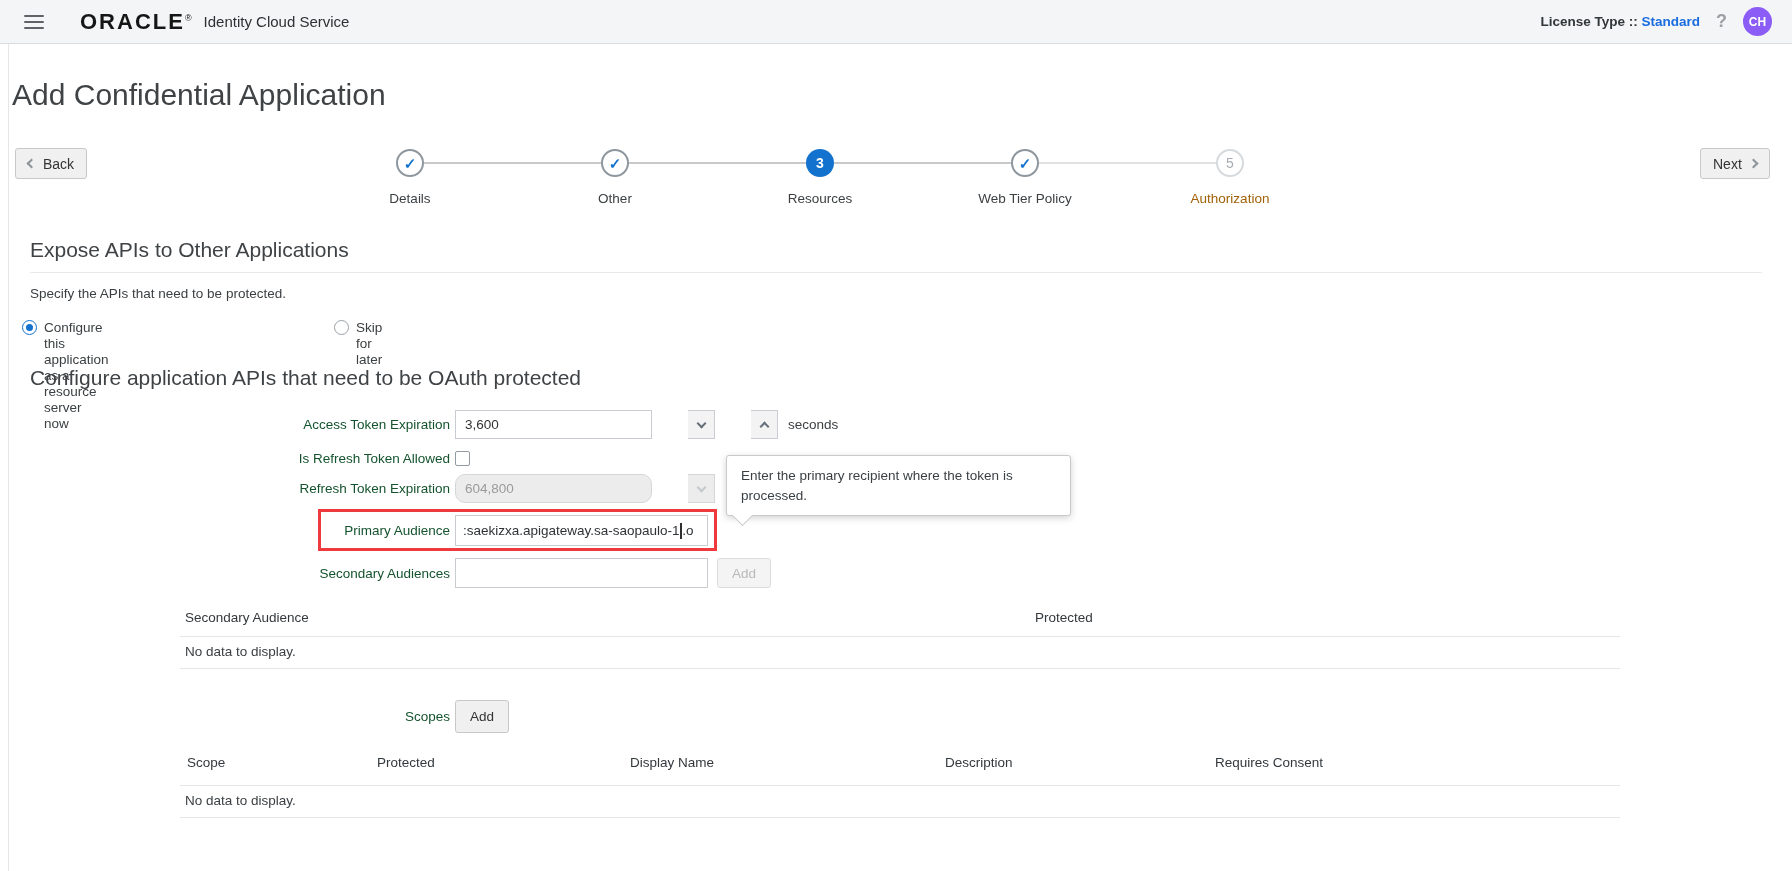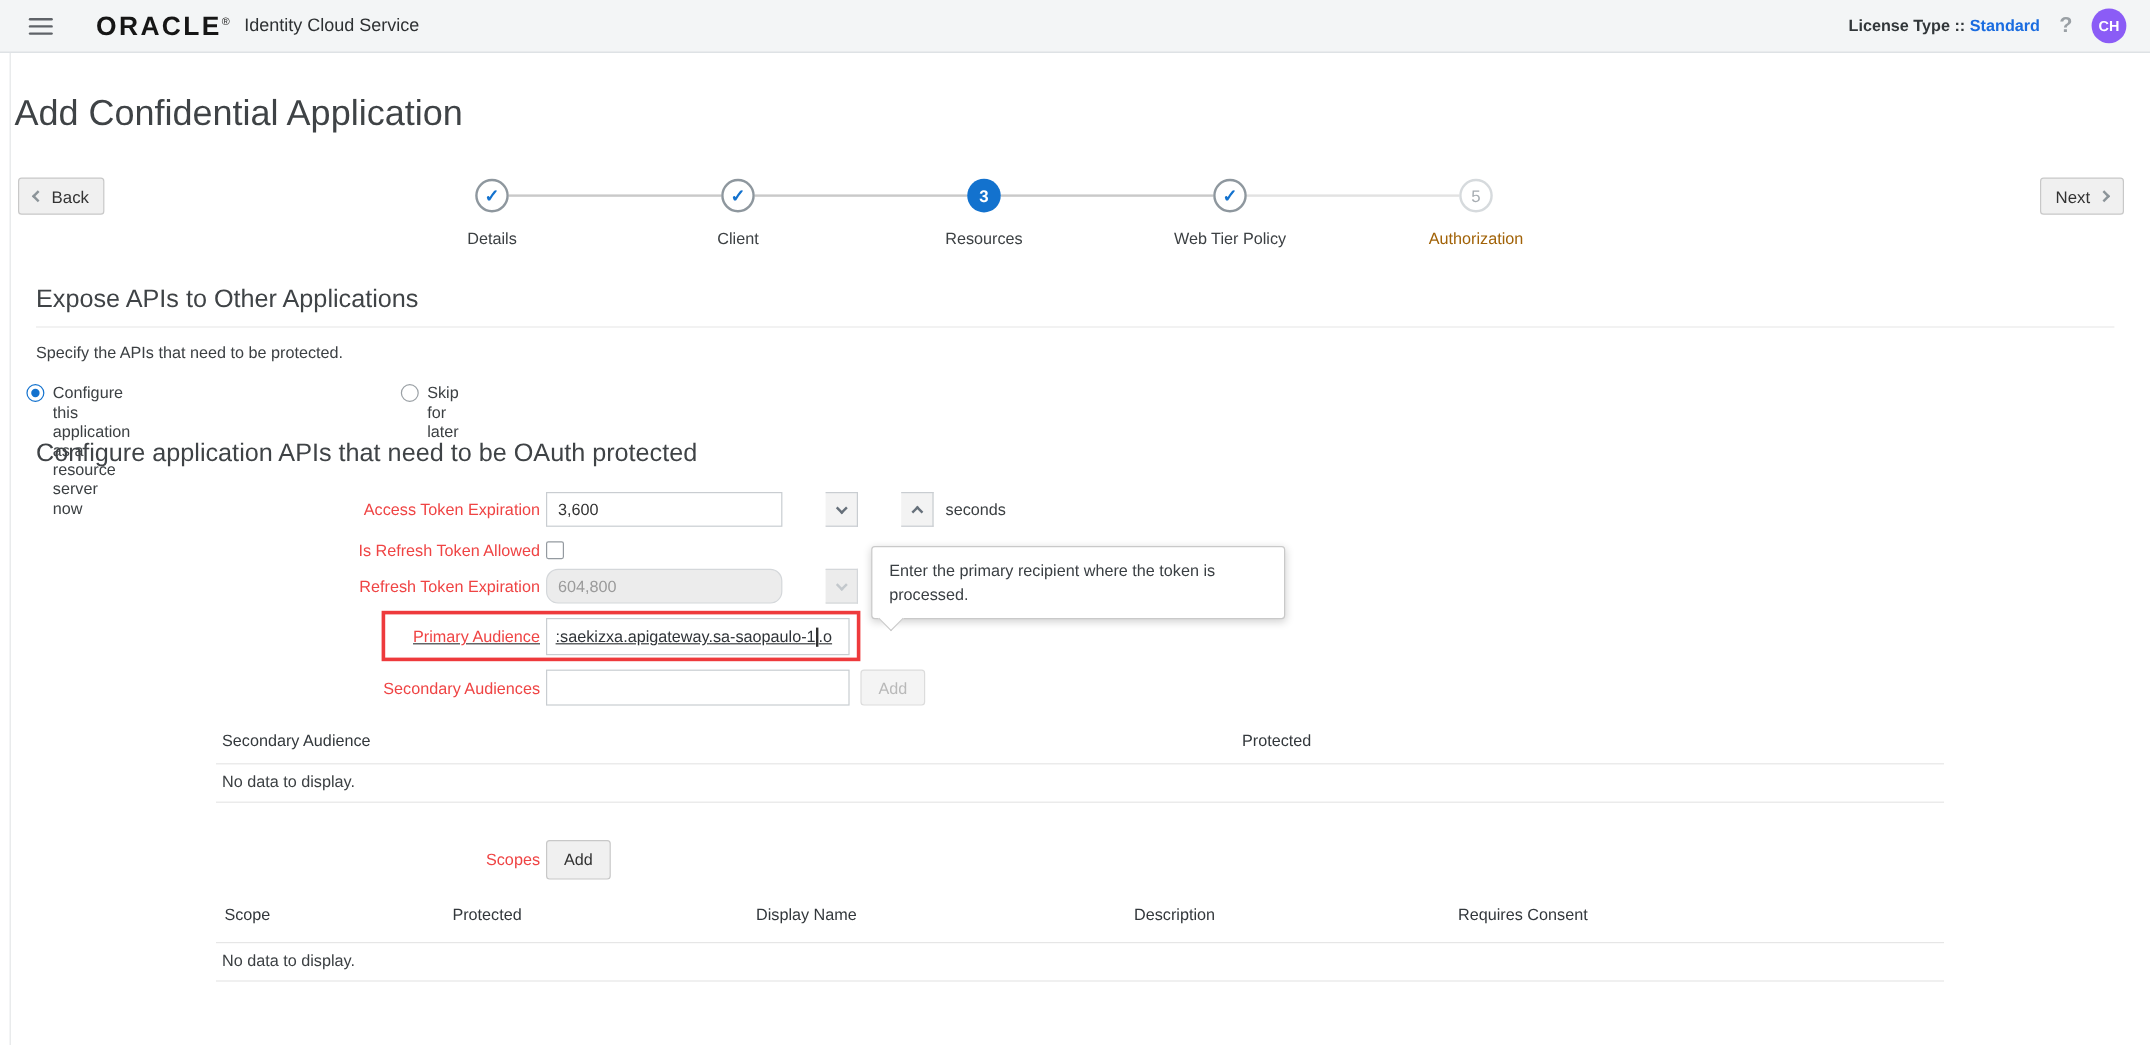--- a/index.html
+++ b/index.html
@@ -62,21 +62,21 @@
   .radio { position:absolute; width:15px; height:15px; border-radius:50%; background:#fff; cursor:pointer; }
   .radio.sel { border:1.5px solid #1372ce; }
   .radio.sel::after { content:""; position:absolute; left:2.5px; top:2.5px; width:7px; height:7px;
                       border-radius:50%; background:#1372ce; }
   .radio.unsel { border:1.5px solid #9aa0a5; }
   .radio-label { position:absolute; top:0; font-size:13.5px; color:#3c4043; line-height:16px; }
 
   
   .frow { position:absolute; left:0; display:flex; align-items:center; }
   .flabel { display:inline-block; width:355px; margin-left:100px; text-align:right;
-            font-size:13.5px; color:#ef4444; padding-right:5px; }
+            font-size:13.5px; color:#14532d; padding-right:5px; }
   .numgroup { display:flex; height:29px; margin-left:0;gap:36px; }
   .numgroup .numval { width:197px; border:1px solid #c9cdd1; background:#fff;
                       font-size:13.5px; color:#333; padding:0 9px; display:flex; align-items:center; }
   .spinbtn { width:27px; border:1px solid #c9cdd1; border-left:none; background:#f3f3f3;
              display:flex; align-items:center; justify-content:center; cursor:pointer; }
   .spin-chev { display:inline-block; width:7px; height:7px; border-right:2px solid #66707a; border-bottom:2px solid #66707a; }
   .spin-chev.down { transform:rotate(45deg); margin-top:-3px; }
   .spin-chev.up   { transform:rotate(-135deg); margin-top:3px; }
   .numgroup.disabled .numval { background:#ececec; color:#9b9b9b; border-color:#d4d7da;border-radius:10px; }
   .numgroup.disabled .spinbtn { background:#ececec; border-color:#d4d7da; }
@@ -151,21 +151,21 @@
     <div class="step" style="left:330px; top:105px;">
       <div class="step-circle complete">
           <span class="check">✓</span>
         </div>
       <div class="step-label">Details</div>
     </div>
     <div class="step" style="left:535px; top:105px;">
       <div class="step-circle complete">
           <span class="check">✓</span>
         </div>
-      <div class="step-label">Client</div>
+      <div class="step-label">Other</div>
     </div>
     <div class="step" style="left:740px; top:105px;">
       <div class="step-circle active">3</div>
       <div class="step-label">Resources</div>
     </div>
     <div class="step" style="left:945px; top:105px;">
       <div class="step-circle complete">
           <span class="check">✓</span>
         </div>
       <div class="step-label">Web Tier Policy</div>
@@ -214,21 +214,21 @@
         <div class="spinbtn">
             <span class="spin-chev down"></span>
           </div>
         <div class="spinbtn">
             <span class="spin-chev up"></span>
           </div>
       </div>
       <span class="unit">seconds</span>
     </div>
 
-    <div class="frow" style="top:471px; height:31px;text-decoration:underline;">
+    <div class="frow" style="top:471px; height:31px;">
       <span class="flabel">Primary Audience</span>
       <div class="textfield" style="width:253px;">
         <span>:saekizxa.apigateway.sa-saopaulo-1</span>
           <span class="caret"></span>
           <span>.o</span>
       </div>
     </div>
     <div class="red-rect"></div>
 
     <div class="tooltip">

